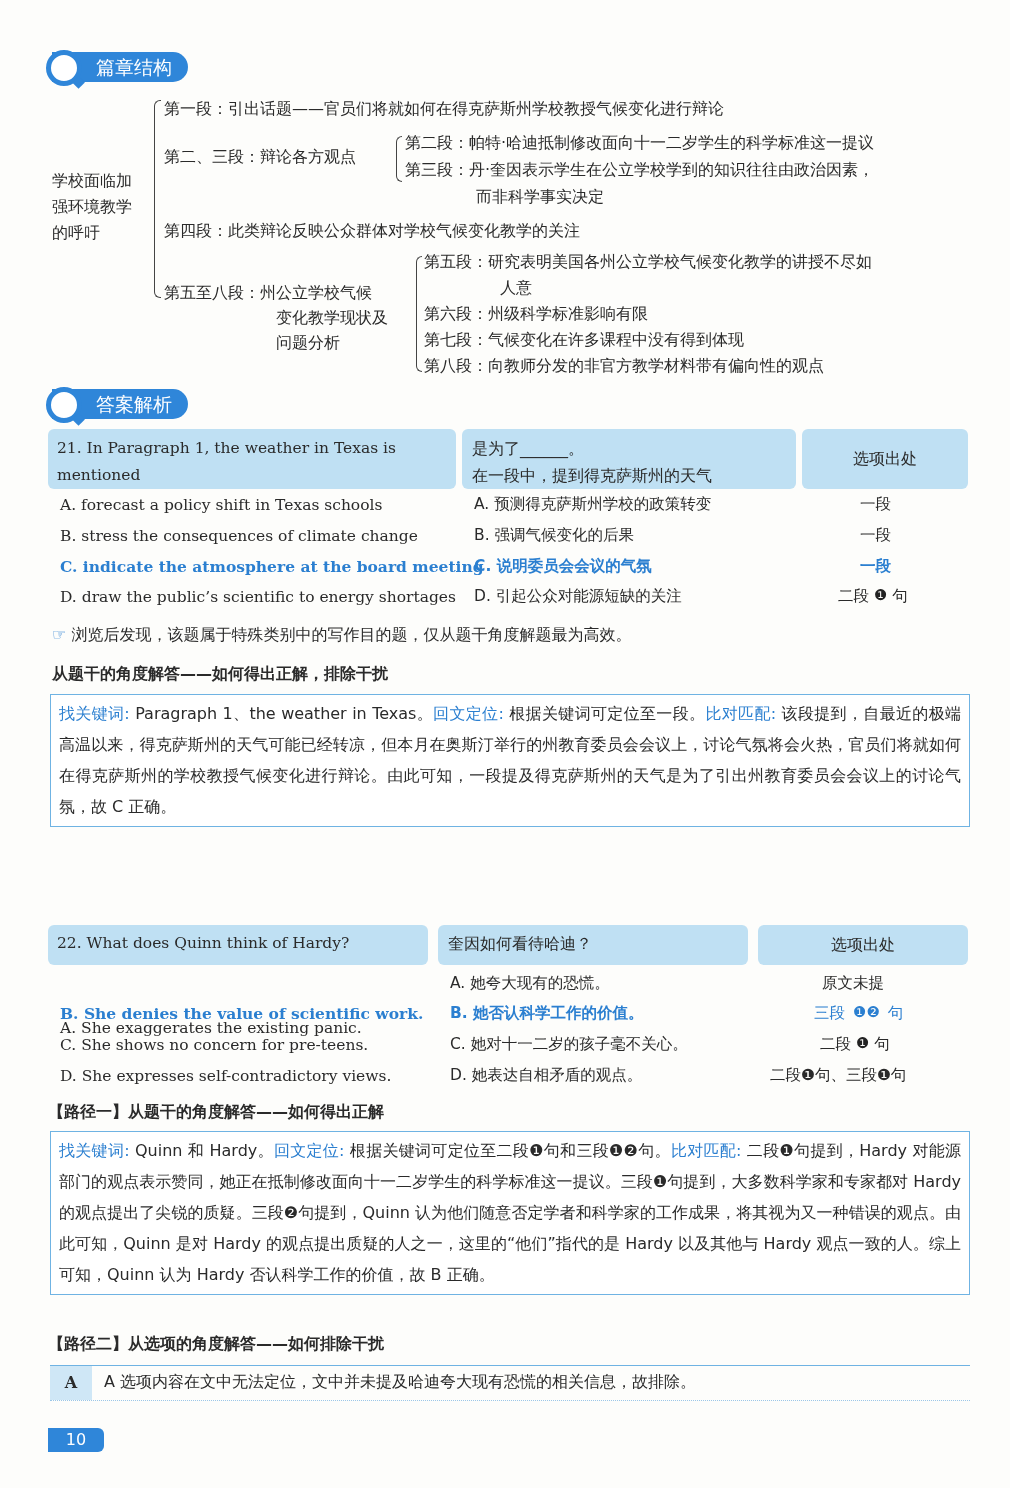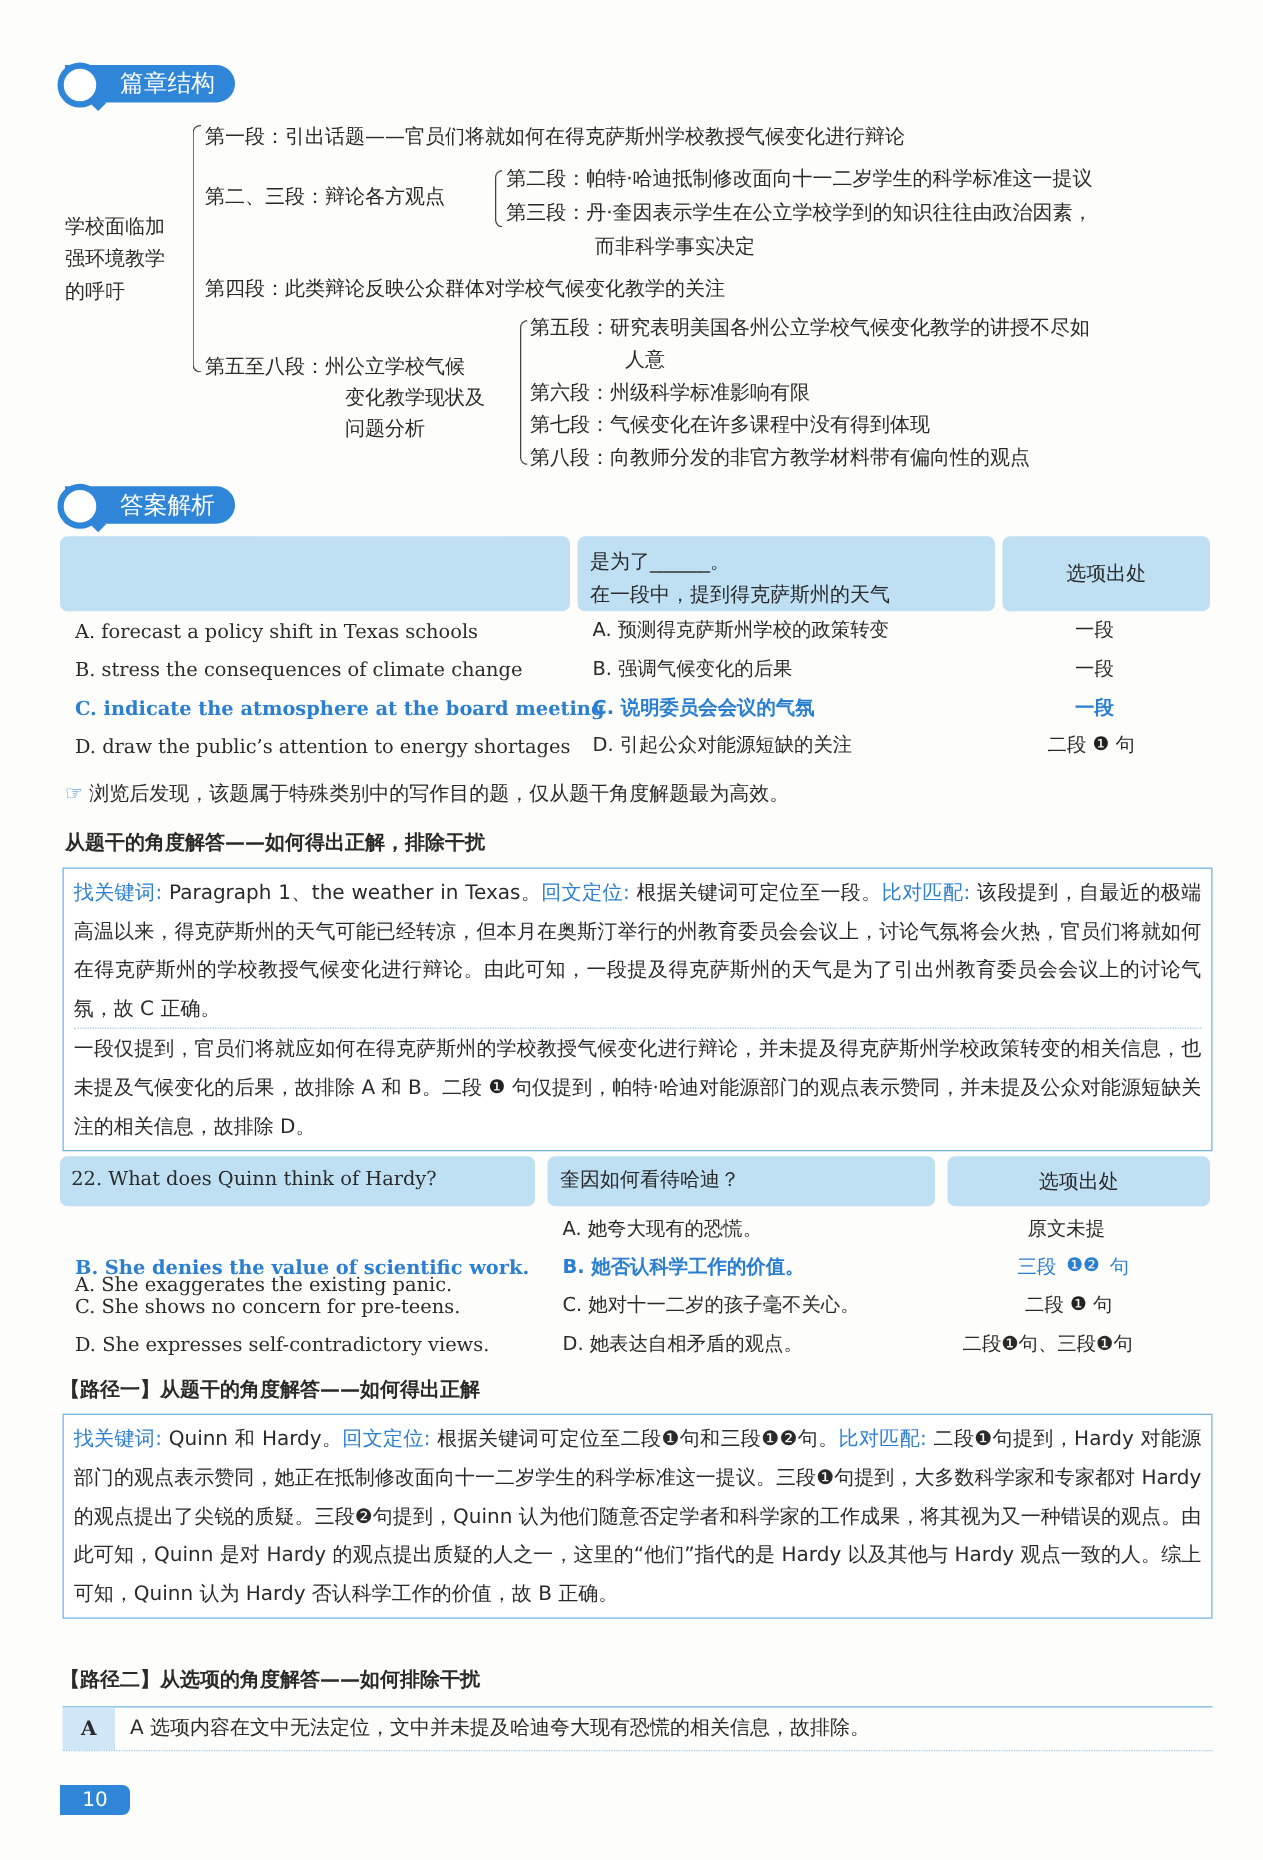--- a/index.html
+++ b/index.html
@@ -54,20 +54,21 @@
 <div class="abs t16 sans" style="left:424px;top:327px;">第七段：气候变化在许多课程中没有得到体现</div>
 <div class="abs t16 sans" style="left:424px;top:353px;">第八段：向教师分发的非官方教学材料带有偏向性的观点</div>
 
 <div class="pill" style="left:52px;top:389px;">
   <span class="mag"></span>
   <span>答案解析</span>
 </div>
 
 <div class="hdrbox" style="left:48px;top:429px;width:408px;height:60px;">
   <div style="position:absolute;left:9px;top:6px;font-size:15.5px;line-height:27px;">
+    <div>21. In Paragraph 1, the weather in Texas is mentioned</div>
   </div>
 </div>
 <div class="hdrbox" style="left:462px;top:429px;width:334px;height:60px;">
   <div class="sans" style="position:absolute;left:10px;top:6px;font-size:16px;line-height:27px;">
     <div>是为了______。</div>
     <div>在一段中，提到得克萨斯州的天气</div>
   </div>
 </div>
 <div class="hdrbox sans" style="left:802px;top:429px;width:166px;height:60px;text-align:center;line-height:60px;font-size:16px;">选项出处</div>
 
@@ -76,37 +77,36 @@
 <div class="row sans" style="left:860px;top:494px;">一段</div>
 
 <div class="row" style="left:60px;top:527px;">B. stress the consequences of climate change</div>
 <div class="row sans" style="left:474px;top:525px;">B. 强调气候变化的后果</div>
 <div class="row sans" style="left:860px;top:525px;">一段</div>
 
 <div class="row blue" style="left:60px;top:557px;font-weight:bold;">C. indicate the atmosphere at the board meeting</div>
 <div class="row sans blue" style="left:474px;top:556px;font-weight:bold;">C. 说明委员会会议的气氛</div>
 <div class="row sans blue" style="left:860px;top:556px;font-weight:bold;">一段</div>
 
-<div class="row" style="left:60px;top:588px;">D. draw the public’s attention to energy shortages</div>
+<div class="row" style="left:60px;top:588px;">D. draw the public’s scientific to energy shortages</div>
 <div class="row sans" style="left:474px;top:586px;">D. 引起公众对能源短缺的关注</div>
 <div class="row sans" style="left:838px;top:586px;">
   <span>二段</span>
   <span class="circ" style="background: transparent; color: rgb(34, 34, 34); font-size: 15px; width: auto;">❶</span>
   <span>句</span>
 </div>
 
 <div class="abs sans" style="left:52px;top:625px;font-size:16px;">
   <span class="blue">☞</span>
   <span>浏览后发现，该题属于特殊类别中的写作目的题，仅从题干角度解题最为高效。</span>
 </div>
 <div class="abs sec" style="left:52px;top:664px;">从题干的角度解答——如何得出正解，排除干扰</div>
 
 <div class="boxed para sans" style="left:50px;top:694px;width:902px;padding:3px 8px 4px 8px;">
   <div><span class="kw">找关键词:</span><span> Paragraph 1、the weather in Texas。</span><span class="kw">回文定位:</span><span> 根据关键词可定位至一段。</span><span class="kw">比对匹配:</span><span> 该段提到，自最近的极端高温以来，得克萨斯州的天气可能已经转凉，但本月在奥斯汀举行的州教育委员会会议上，讨论气氛将会火热，官员们将就如何在得克萨斯州的学校教授气候变化进行辩论。由此可知，一段提及得克萨斯州的天气是为了引出州教育委员会会议上的讨论气氛，故 C 正确。</span></div>
-  <div style="border-top:1px dotted #9cc7e8;"><span>一段仅提到，官员们将就应如何在得克萨斯州的学校教授气候变化进行辩论，并未提及得克萨斯州学校政策转变的相关信息，也未提及气候变化的后果，故排除 A 和 B。二段</span> <span class="circ" style="background: transparent; color: rgb(34, 34, 34); font-size: 15px; width: auto;">❶</span> <span>句仅提到，帕特·哈迪对能源部门的观点表示赞同，并未提及公众对能源短缺关注的相关信息，故排除 D。</span></div>
 </div>
 
 <div class="hdrbox" style="left:48px;top:925px;width:380px;height:40px;">
   <div style="position:absolute;left:9px;top:9px;font-size:15.5px;">22. What does Quinn think of Hardy?</div>
 </div>
 <div class="hdrbox" style="left:438px;top:925px;width:310px;height:40px;">
   <div class="sans" style="position:absolute;left:10px;top:9px;font-size:16px;">奎因如何看待哈迪？</div>
 </div>
 <div class="hdrbox sans" style="left:758px;top:925px;width:210px;height:40px;text-align:center;line-height:40px;font-size:16px;">选项出处</div>
 

